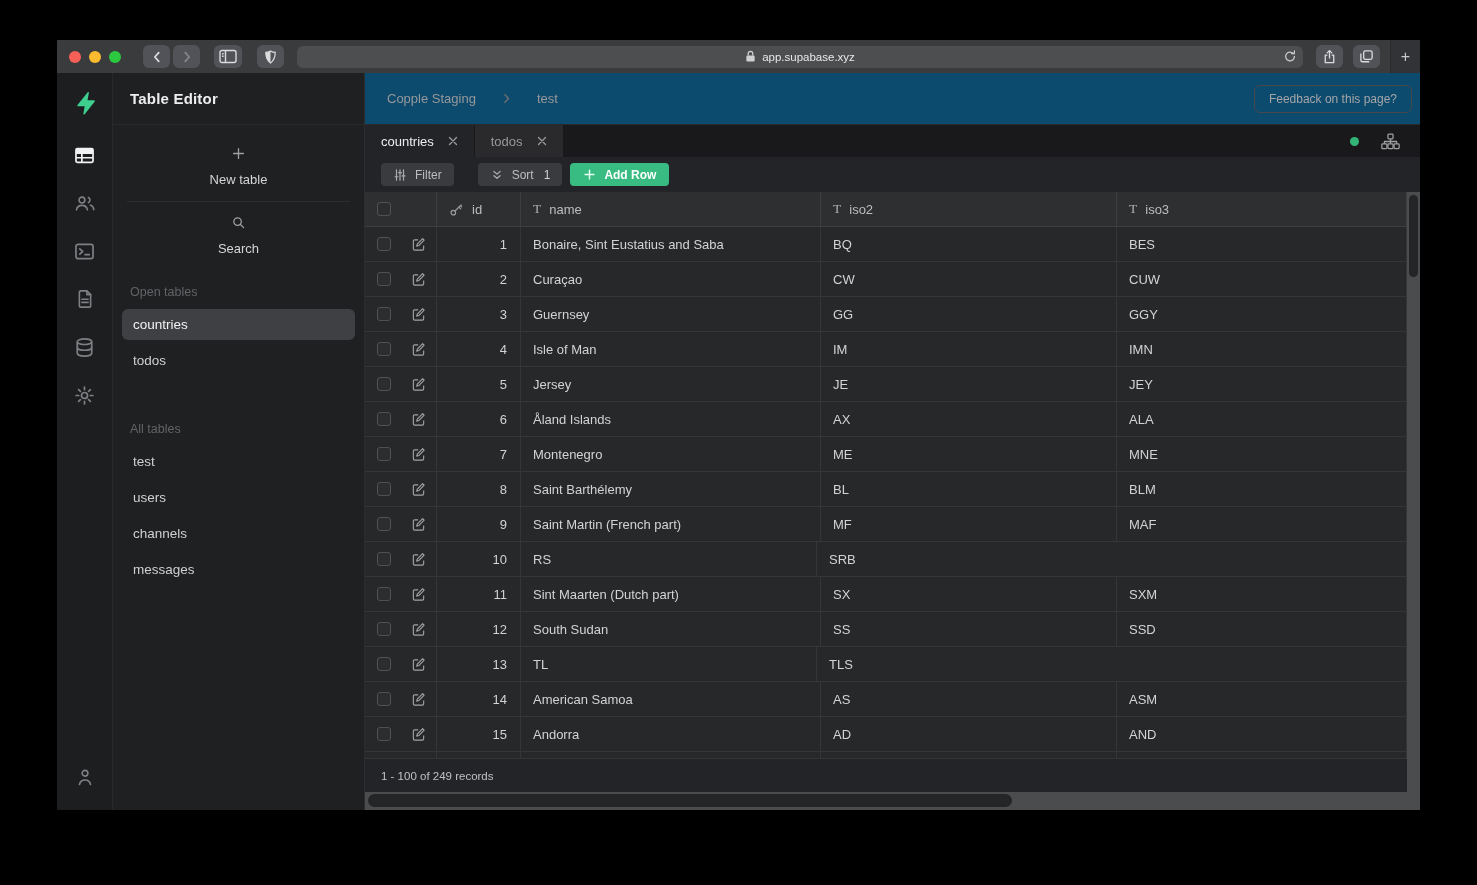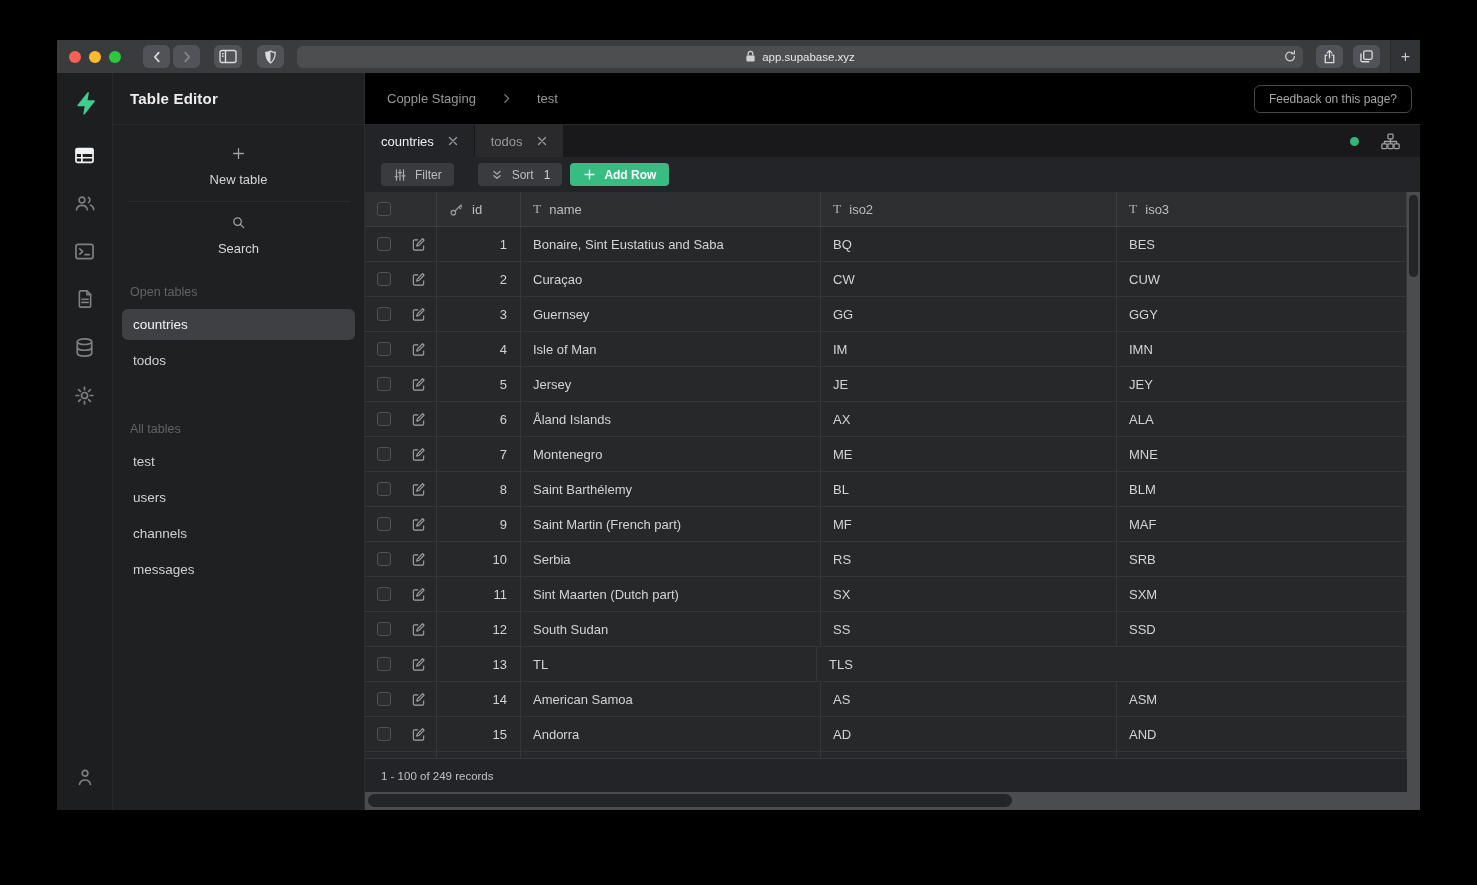--- a/index.html
+++ b/index.html
@@ -50,21 +50,21 @@
   .search-wrap { margin:13px 14px 0; }
   .side-row { padding:0 3px; }
   .side-heading { margin:29px 17px 10px; font-size:12.5px; color:#626366; }
   .side-heading.all { margin-top:46px; }
   .side-list { display:flex; flex-direction:column; gap:5px; padding:0 9px; }
   .side-item { padding:8px 11px; border-radius:6px; font-size:13.5px; color:#cfd0d1; }
   .side-item.selected { background:#3f4043; color:#f1f1f2; }
 
   .content { flex:1; min-width:0; display:flex; flex-direction:column; background:#232427; }
 
-  .content-header { height:52px; flex:0 0 52px; background:#000000; border-bottom:1px solid #292a2c;
+  .content-header { height:52px; flex:0 0 52px; background:#0c4a6e; border-bottom:1px solid #292a2c;
                     display:flex; align-items:center; padding:0 8px 0 22px; }
   .breadcrumb { display:flex; align-items:center; gap:24px; font-size:13px; color:#97989a; }
   .crumb-sep { color:#6d6e71; display:flex; }
   .feedback-btn { margin-left:auto; height:28px; border:1px solid #47484b; border-radius:6px; background:transparent;
                   color:#a5a6a8; font-size:12px; padding:0 14px; display:flex; align-items:center;
                   font-family:"Liberation Sans",sans-serif; }
 
   .tabbar { height:32px; flex:0 0 32px; background:#19191b; display:flex; align-items:stretch; }
   .tab { display:flex; align-items:center; gap:14px; padding:0 16px; font-size:13px; color:#98999b;
          background:#2a2a2d; border-right:1px solid #19191b; }
@@ -547,21 +547,20 @@
     <div class="td col-sel">
       <span class="cb"></span>
       <button class="edit-btn">
         <svg width="15" height="15" viewBox="0 0 16 16" fill="none" stroke="currentColor" stroke-width="1.2" stroke-linejoin="round">
                         <path d="M13.5 9v3.6a1.4 1.4 0 0 1-1.4 1.4H3.9a1.4 1.4 0 0 1-1.4-1.4V4.4A1.4 1.4 0 0 1 3.9 3H7.6"></path>
                         <path d="M12.4 1.8 14 3.4 8.3 9.1l-2.2.6.6-2.2z"></path>
                       </svg>
       </button>
     </div>
     <div class="td col-id">10</div>
-    <div class="td col-name">Serbia</div>
     <div class="td col-iso2">RS</div>
     <div class="td col-iso3">SRB</div>
   </div>
                 <div class="tr">
     <div class="td col-sel">
       <span class="cb"></span>
       <button class="edit-btn">
         <svg width="15" height="15" viewBox="0 0 16 16" fill="none" stroke="currentColor" stroke-width="1.2" stroke-linejoin="round">
                         <path d="M13.5 9v3.6a1.4 1.4 0 0 1-1.4 1.4H3.9a1.4 1.4 0 0 1-1.4-1.4V4.4A1.4 1.4 0 0 1 3.9 3H7.6"></path>
                         <path d="M12.4 1.8 14 3.4 8.3 9.1l-2.2.6.6-2.2z"></path>

